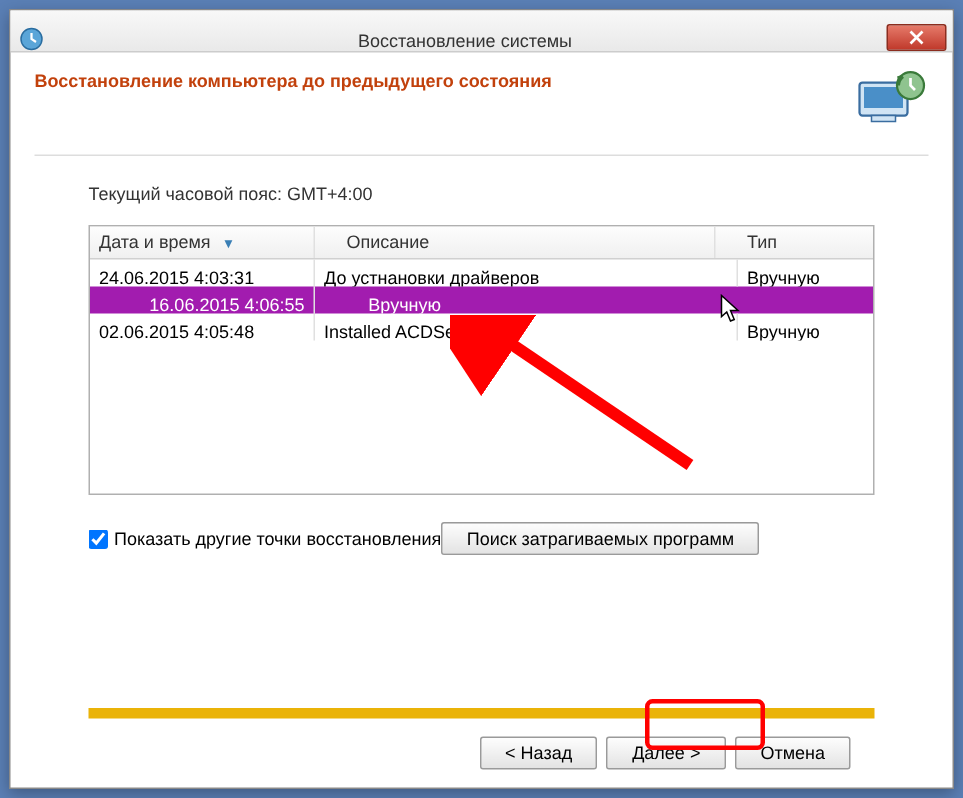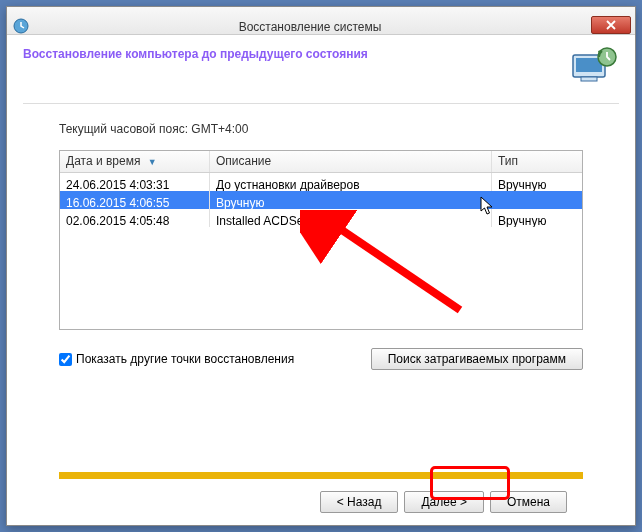--- a/index.html
+++ b/index.html
@@ -59,21 +59,21 @@
     }
     .header-row {
       display: flex;
       align-items: flex-start;
       margin-bottom: 8px;
     }
     .header-text {
       flex: 1;
       font-size: 12px;
       font-weight: 600;
-      color: #8b5cf6;
+      color: #c2410c;
     }
     .restore-icon {
       width: 48px;
       height: 42px;
     }
     .divider {
       height: 1px;
       background: #ddd;
       margin: 6px 0 18px 0;
     }
@@ -90,44 +90,44 @@
       overflow: hidden;
       position: relative;
     }
     .table-head {
       display: flex;
       background: linear-gradient(#fdfdfd, #f0f0f0);
       border-bottom: 1px solid #d0d0d0;
       font-size: 12px;
       color: #333;
       height: 22px;
+      gap: 15px;
     }
     .th, .td {
       padding: 3px 6px;
       border-right: 1px solid #e0e0e0;
       white-space: nowrap;
       overflow: hidden;
     }
     .th { position: relative; }
     .sort-arrow {
       display: inline-block;
       margin-left: 4px;
       color: #3a7fb5;
       font-size: 9px;
       vertical-align: middle;
     }
     .col-date { width: 150px; }
     .col-desc { width: 236px; flex: 1; }
     .col-type { width: 90px; border-right: none; }
     .table-body { font-size: 12px; }
     .tr { display: flex; height: 18px; line-height: 18px; cursor: default; }
-    .tr.selected { background: #3b82f6; color: #fff; }
+    .tr.selected { background: #a21caf; color: #fff; text-align: right; }
     .bottom-row {
       display: flex;
-      justify-content: space-between;
       align-items: center;
       margin-top: 18px;
     }
     .checkbox-wrap {
       display: flex;
       align-items: center;
       gap: 4px;
     }
     input[type="checkbox"] { width: 13px; height: 13px; }
     .btn {

